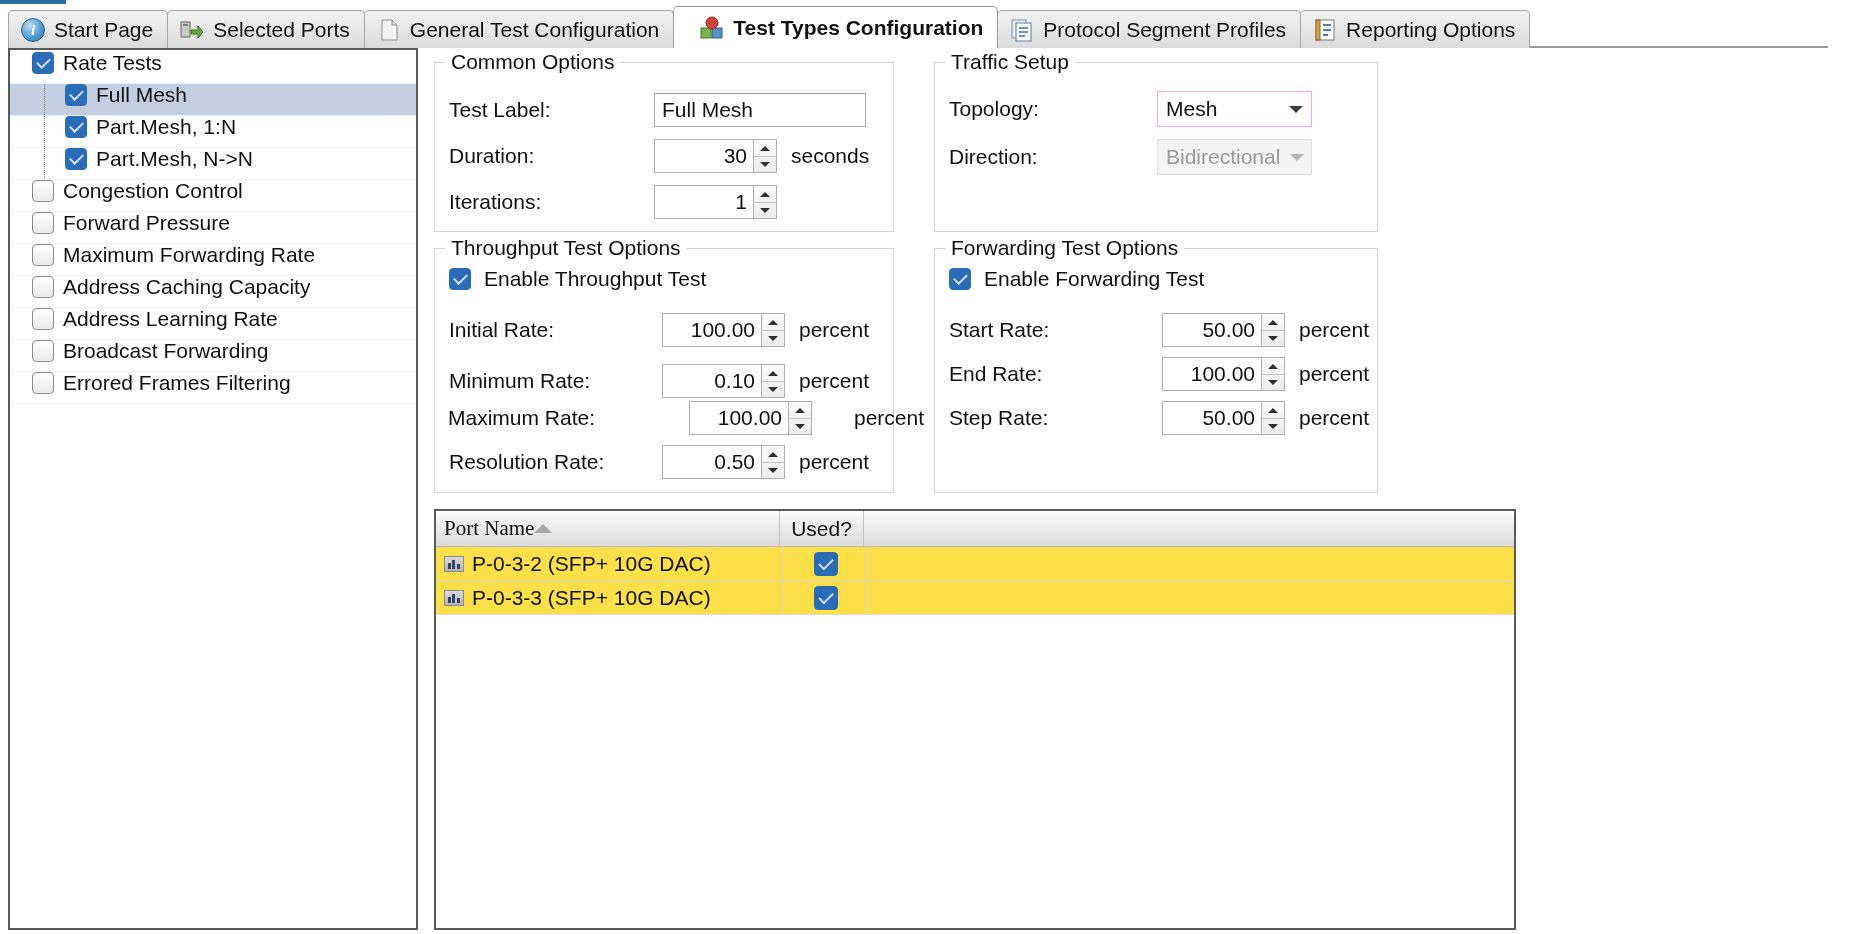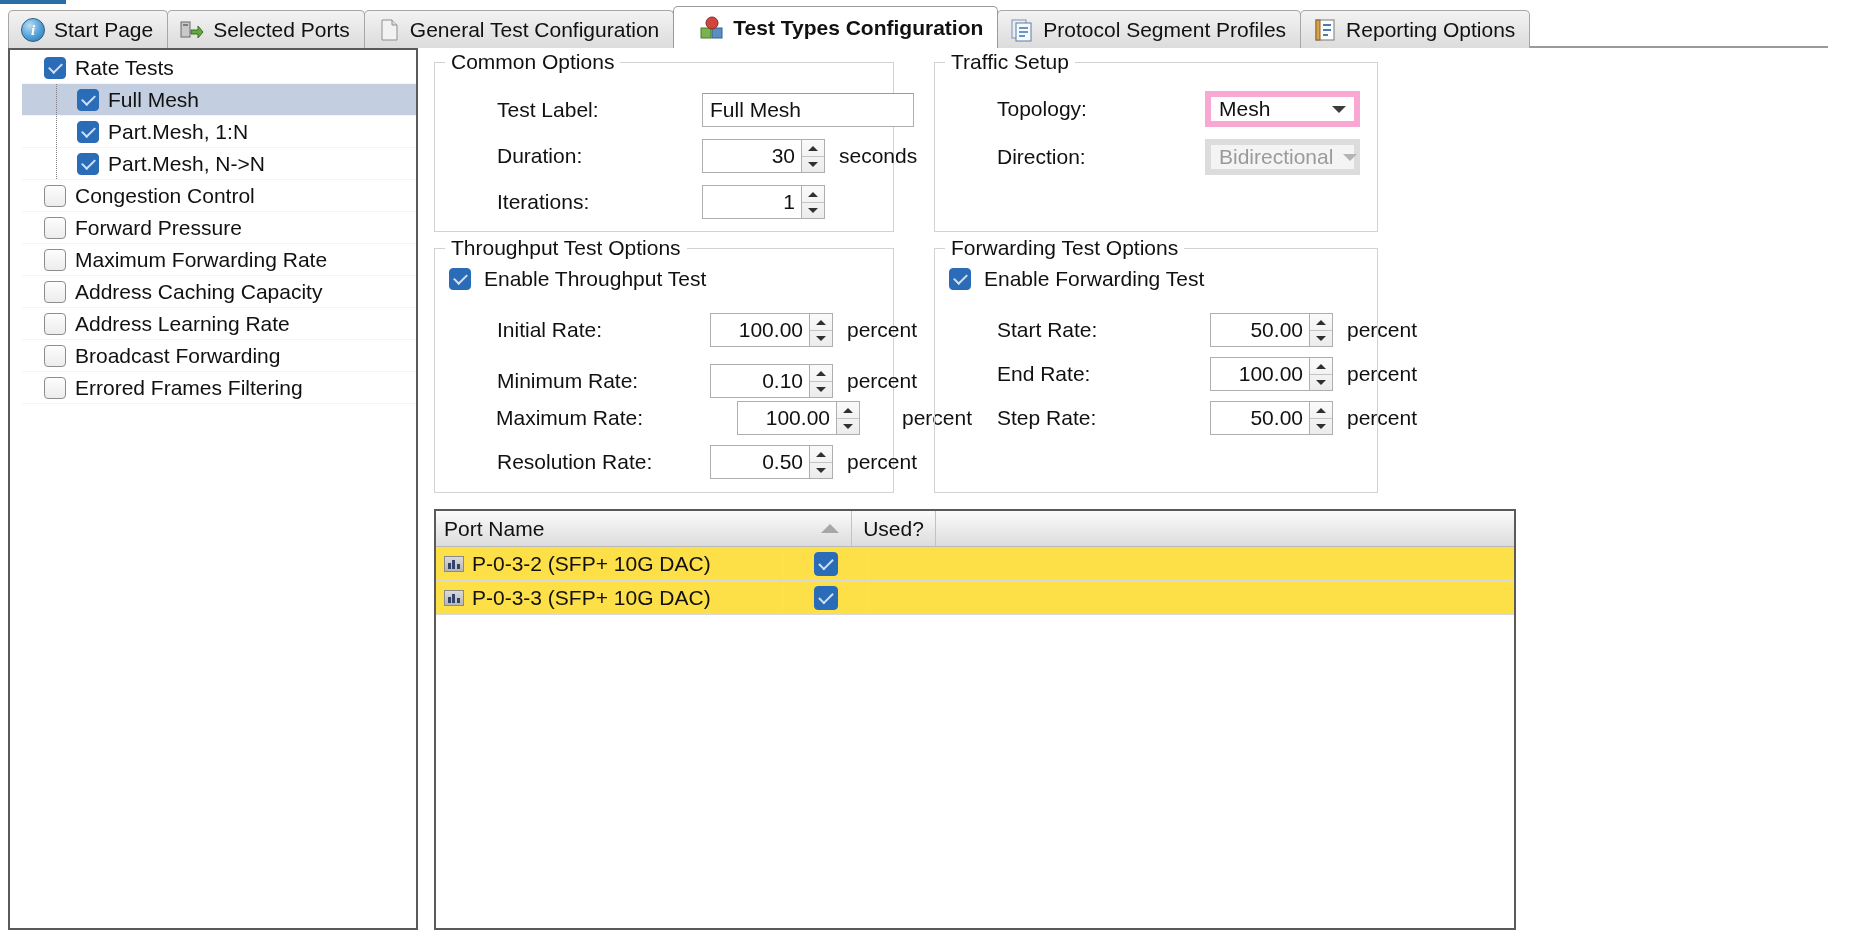--- a/index.html
+++ b/index.html
@@ -83,26 +83,25 @@
   .tree-panel {
     position: absolute; left: 0; top: 0; width: 410px; height: 882px;
     background: #ffffff;
     border: 2px solid #5a5a5a;
     overflow: hidden;
   }
   .tree-scroll { position: relative; width: 100%; height: 100%; padding-top: 2px; }
   .tree-row {
     position: relative;
     height: 32px;
-    display: flex; align-items: center;
+    display: flex; 
     font-size: 21px; color: #111;
     border-bottom: 1px solid #f2f4f7;
     cursor: pointer;
     white-space: nowrap;
-    margin-left: 12px;
   }
   .tree-row.selected { background: #c3cfe0; }
   .tree-row .indent-0 { width: 22px; }
   .tree-row .indent-1 { width: 55px; }
   .tree-dots {
     position: absolute; left: 34px; top: 0; bottom: 0; width: 1px;
     border-left: 1px dotted #808080;
   }
   .cb {
     width: 22px; height: 22px; flex: 0 0 22px;
@@ -151,21 +150,20 @@
     background: #ffffff;
     padding: 0 6px;
     font-size: 21px; color: #111;
     white-space: nowrap;
   }
   .field-row {
     position: absolute;
     display: flex; align-items: center;
     font-size: 21px; color: #111;
     white-space: nowrap;
-    margin-left: 48px;
   }
   .flabel { color: #111; }
 
   .textbox {
     border: 1px solid #aeaeae;
     border-top-color: #9b9b9b;
     background: #ffffff;
     height: 34px;
     font-size: 21px;
     color: #111;
@@ -204,21 +202,21 @@
     border-left: 5px solid transparent;
     border-right: 5px solid transparent;
   }
   .arr-up { border-bottom: 5px solid #303030; }
   .arr-dn { border-top: 5px solid #303030; }
 
   .unit { margin-left: 14px; font-size: 21px; color: #111; }
 
   .combo {
     height: 36px;
-    border: 6px solid #f9a8d4;
+    border: 1px solid #f9a8d4;
     background: #ffffff;
     display: flex; align-items: center;
     padding: 0 8px;
     font-size: 21px; color: #111;
     cursor: pointer;
     justify-content: space-between;
   }
   .combo.disabled {
     background: #f4f4f4;
     border-color: #dcdcdc;
@@ -258,21 +256,21 @@
     font-size: 21px; color: #111;
   }
   .gh {
     display: flex; align-items: center;
     padding: 0 8px;
     border-right: 1px solid #c2c2c2;
     position: relative;
     cursor: pointer;
     white-space: nowrap;
   }
-  .gh.col-name { width: 416px; justify-content: space-between; }
+  .gh.col-name { width: 344px; justify-content: flex-start; font-family: Liberation Serif, serif; }
   .gh.col-used { width: 84px; justify-content: center; }
   .sort-asc {
     width: 0; height: 0;
     border-left: 9px solid transparent;
     border-right: 9px solid transparent;
     border-bottom: 9px solid #a7a7a7;
     margin-right: 4px;
   }
   .grow {
     display: flex;

